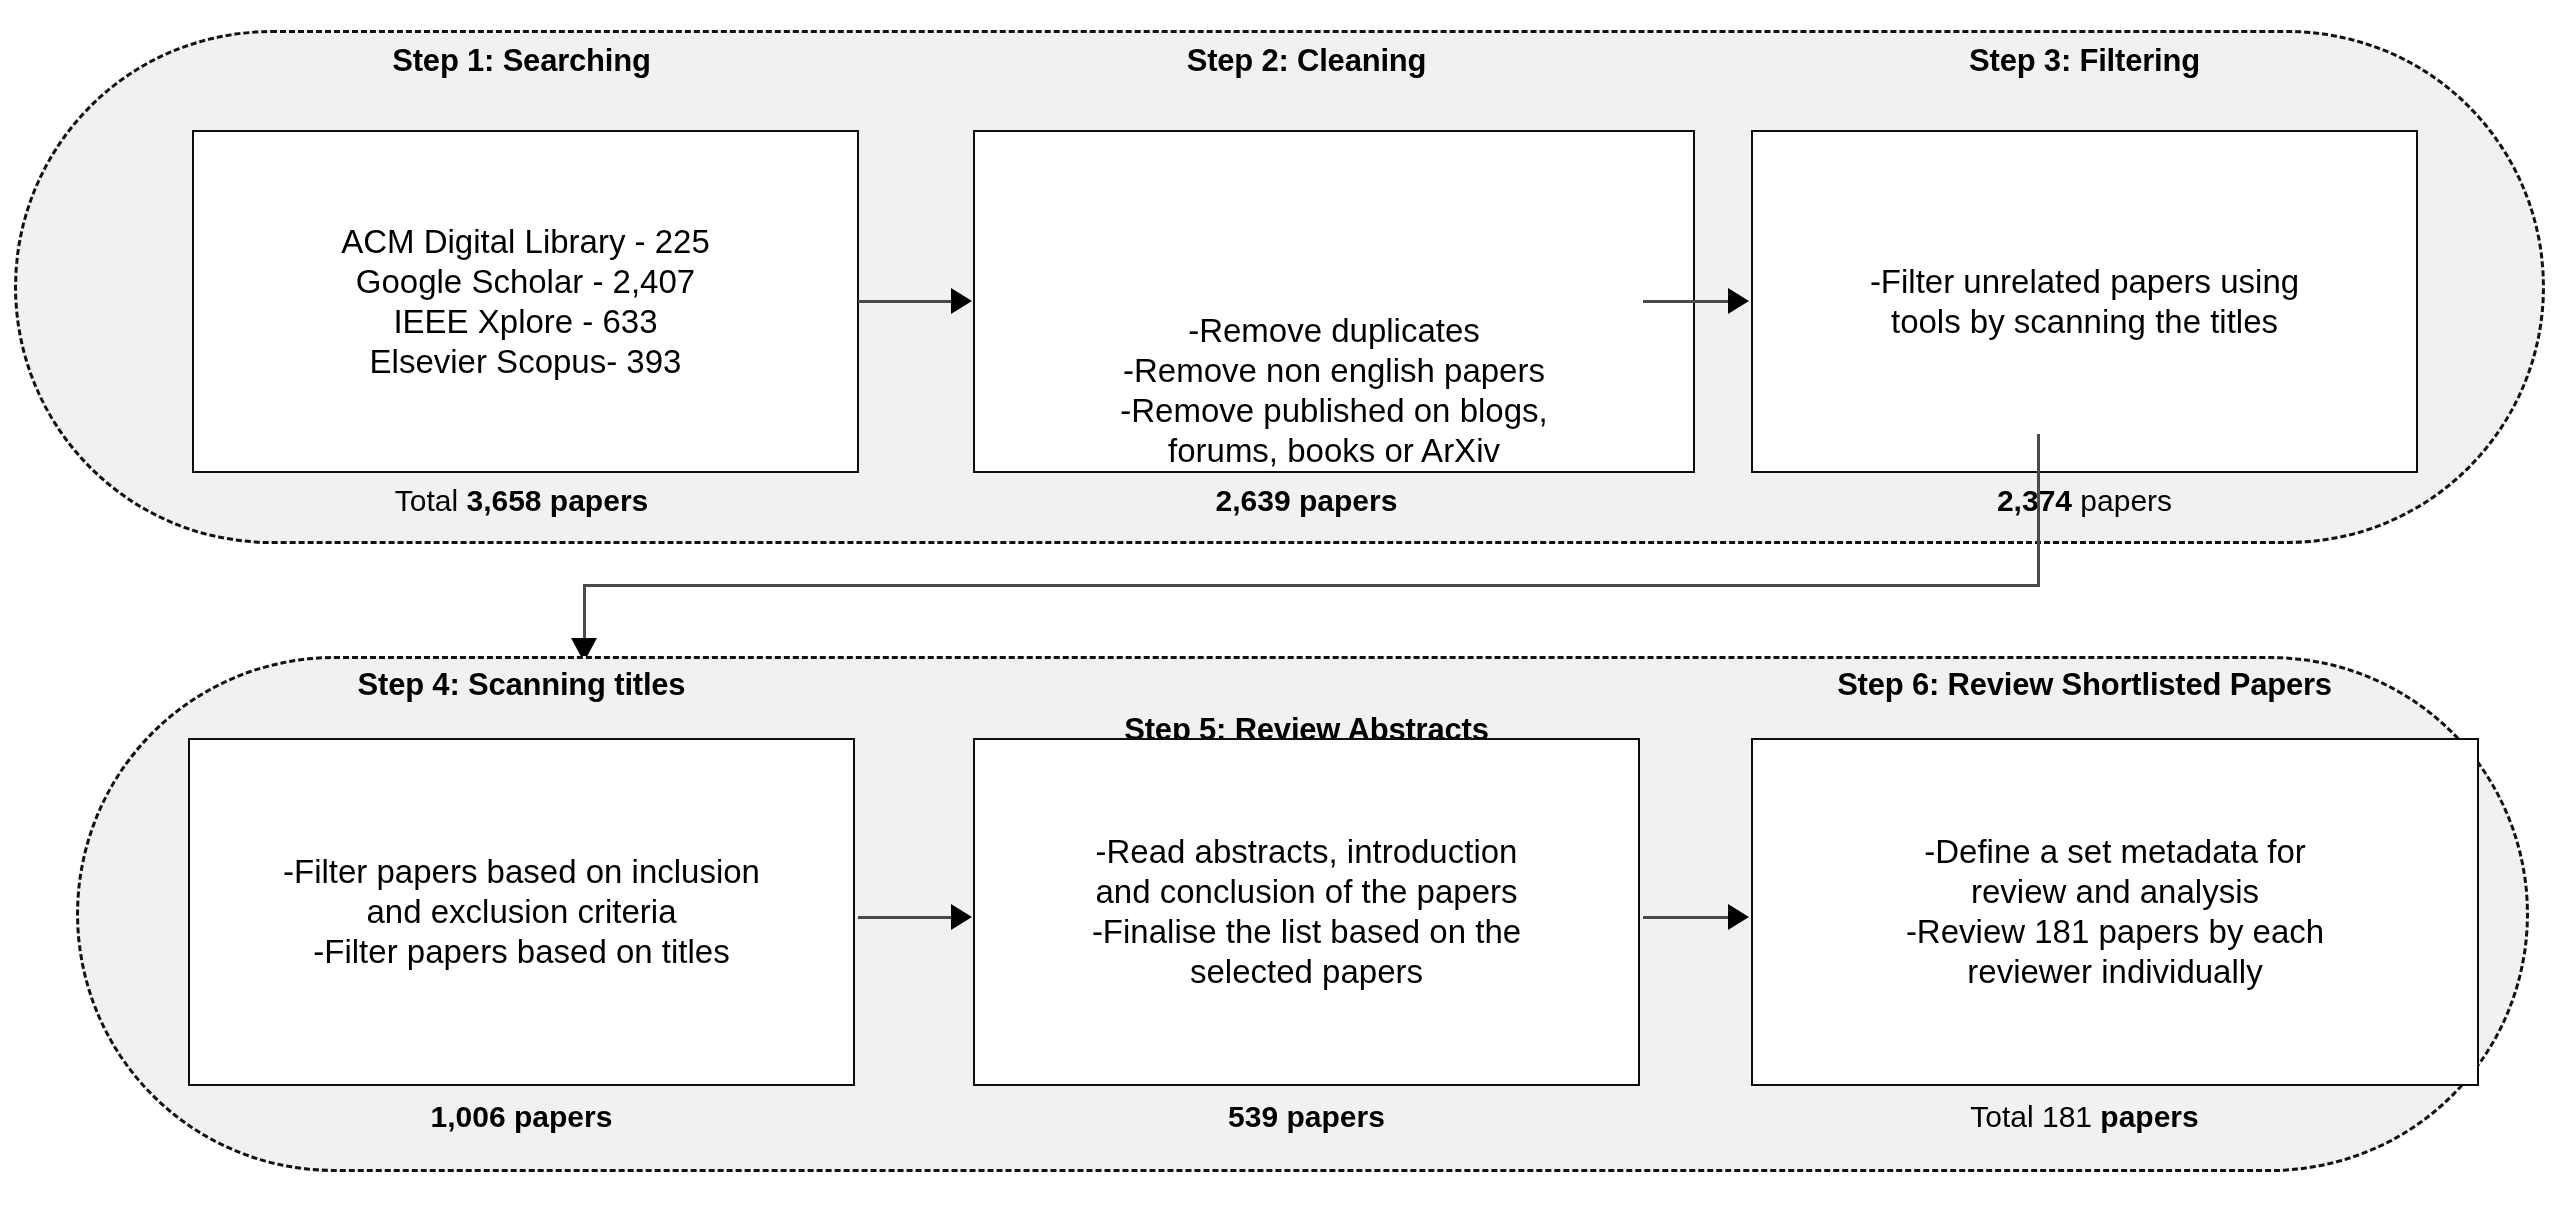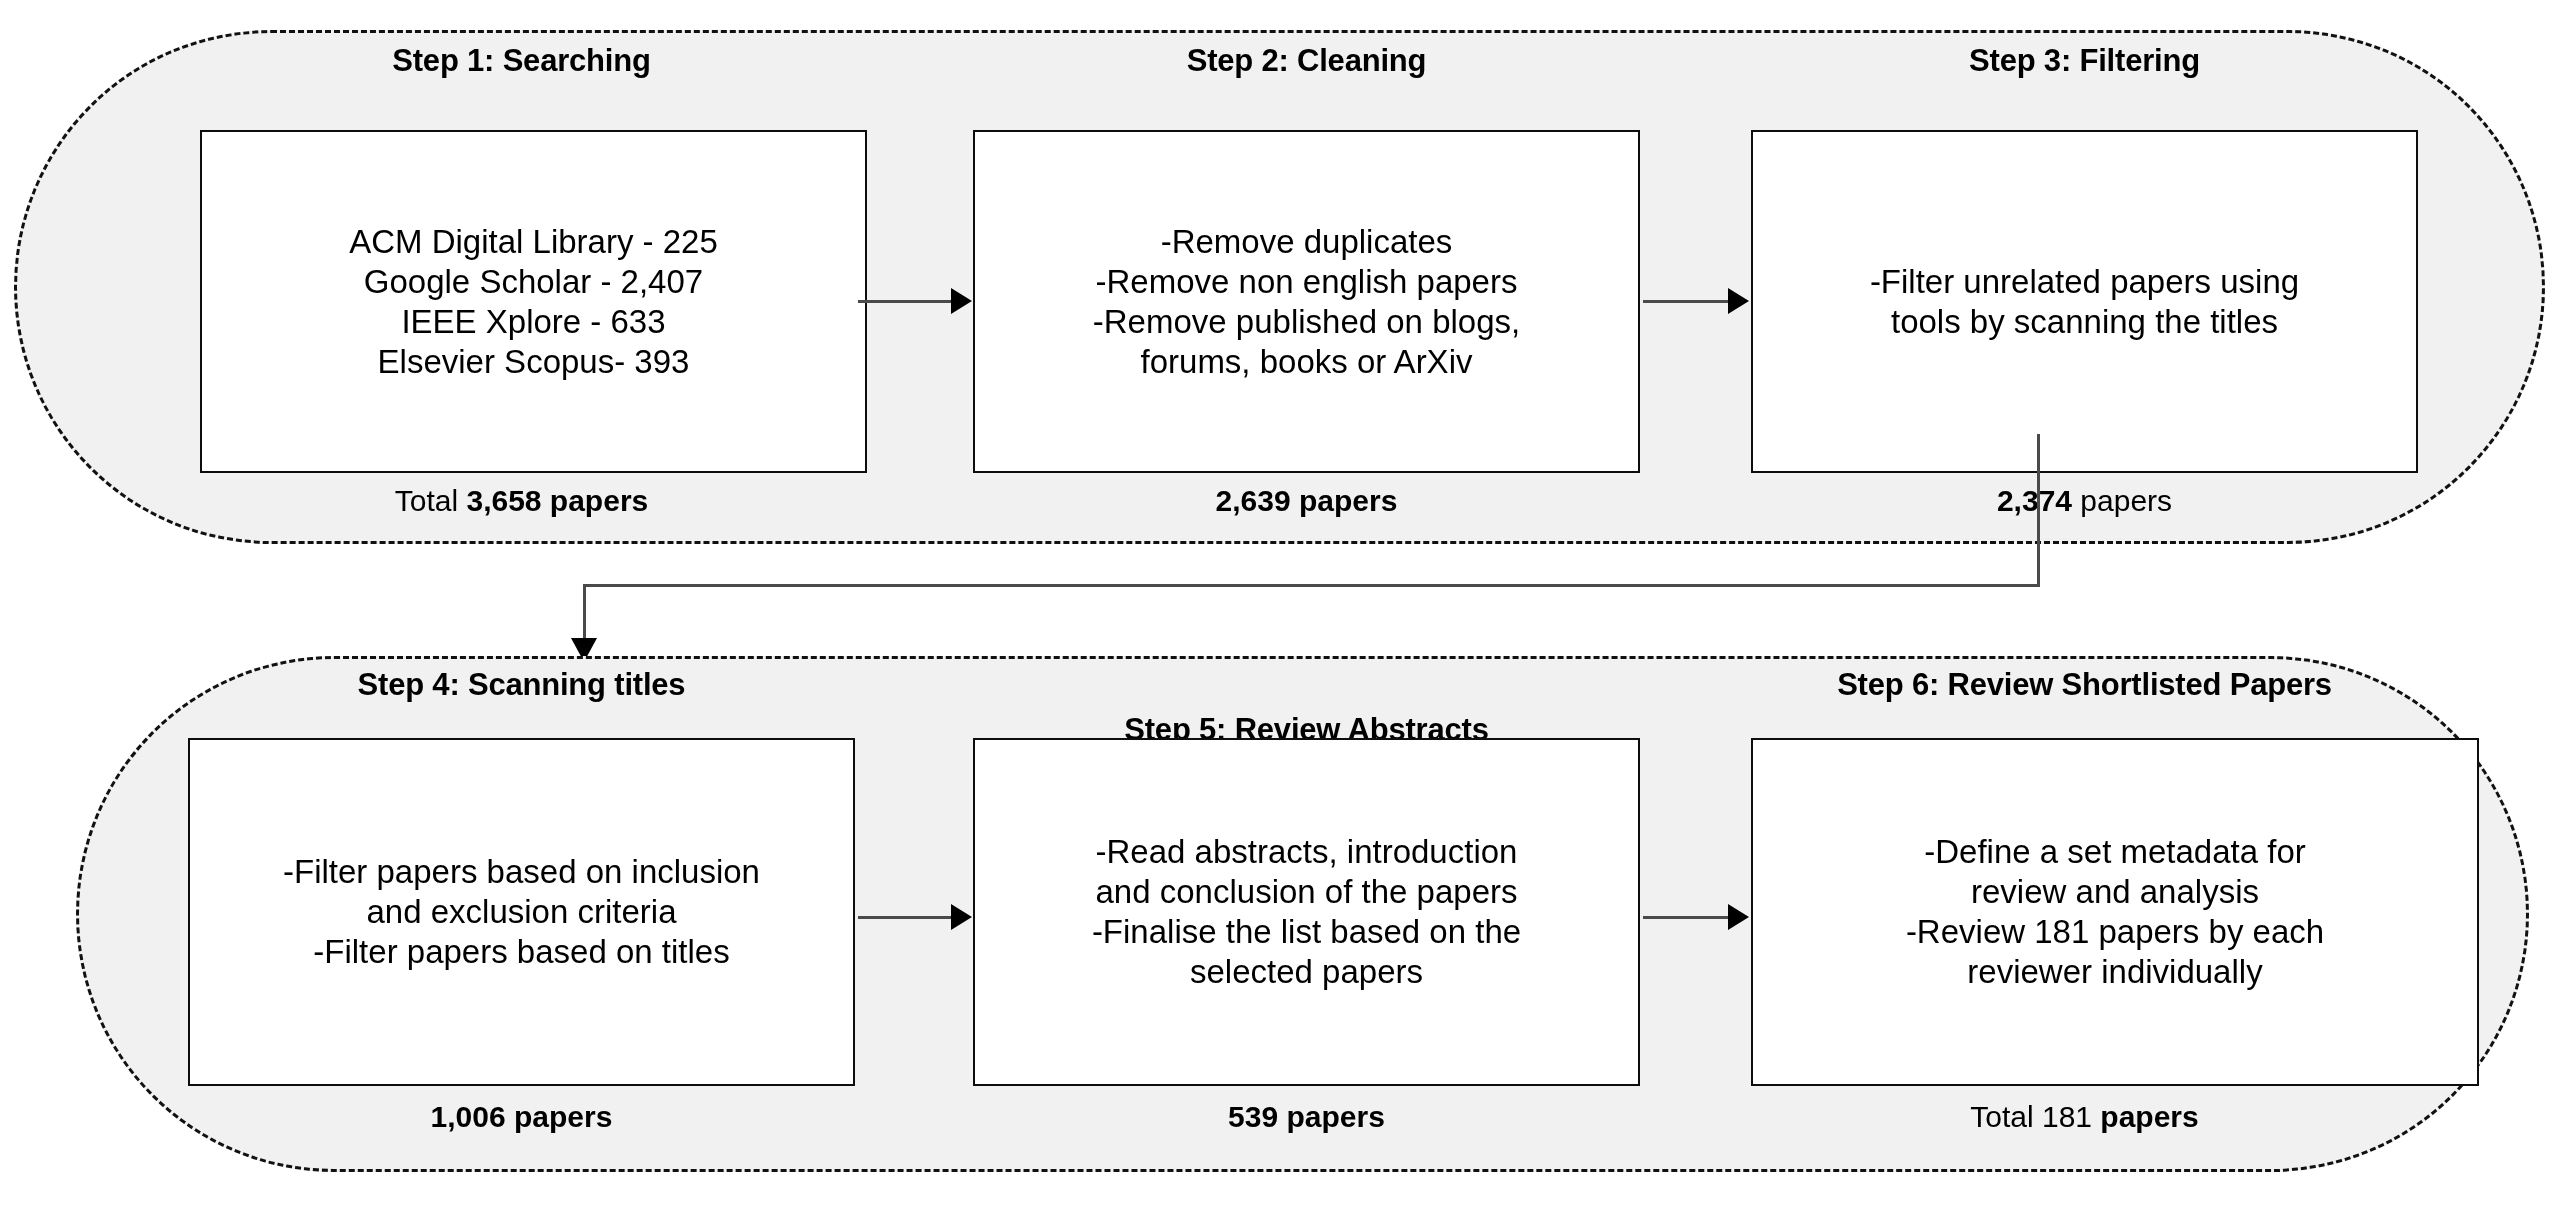--- a/index.html
+++ b/index.html
@@ -77,37 +77,37 @@
 </style>
 </head>
 <body>
 
 <div id="stage">
 
   <div class="pill" id="pill-row1"></div>
 
   <div class="step" style="left:188px;top:43px;width:667px;height:462px;">
     <div class="step-title" style="top:0;">Step 1: Searching</div>
-    <div class="step-box" style="left:12px;top:87px;width:667px;height:343px;">
+    <div class="step-box" style="left:4px;top:87px;width:667px;height:343px;">
       <div class="body">ACM Digital Library - 225
 Google Scholar - 2,407
 IEEE Xplore - 633
 Elsevier Scopus- 393</div>
     </div>
     <div class="step-caption" style="top:439px;">
       <span>Total </span><span class="cap-strong">3,658 papers</span><span></span>
     </div>
   </div>
 
   <div class="arrow-h" style="left:858px;top:300px;width:95px;"></div>
   <div class="arrow-head-r" style="left:951px;top:288px;"></div>
 
   <div class="step" style="left:973px;top:43px;width:667px;height:462px;">
     <div class="step-title" style="top:0;">Step 2: Cleaning</div>
-    <div class="step-box" style="left:0;top:87px;width:667px;height:343px;">
+    <div class="step-box" style="left:0;top:87px;width:722px;height:343px;align-items:flex-end;">
       <div class="body">-Remove duplicates
 -Remove non english papers
 -Remove published on blogs,
 forums, books or ArXiv</div>
     </div>
     <div class="step-caption" style="top:439px;">
       <span></span><span class="cap-strong">2,639 papers</span><span></span>
     </div>
   </div>
 

